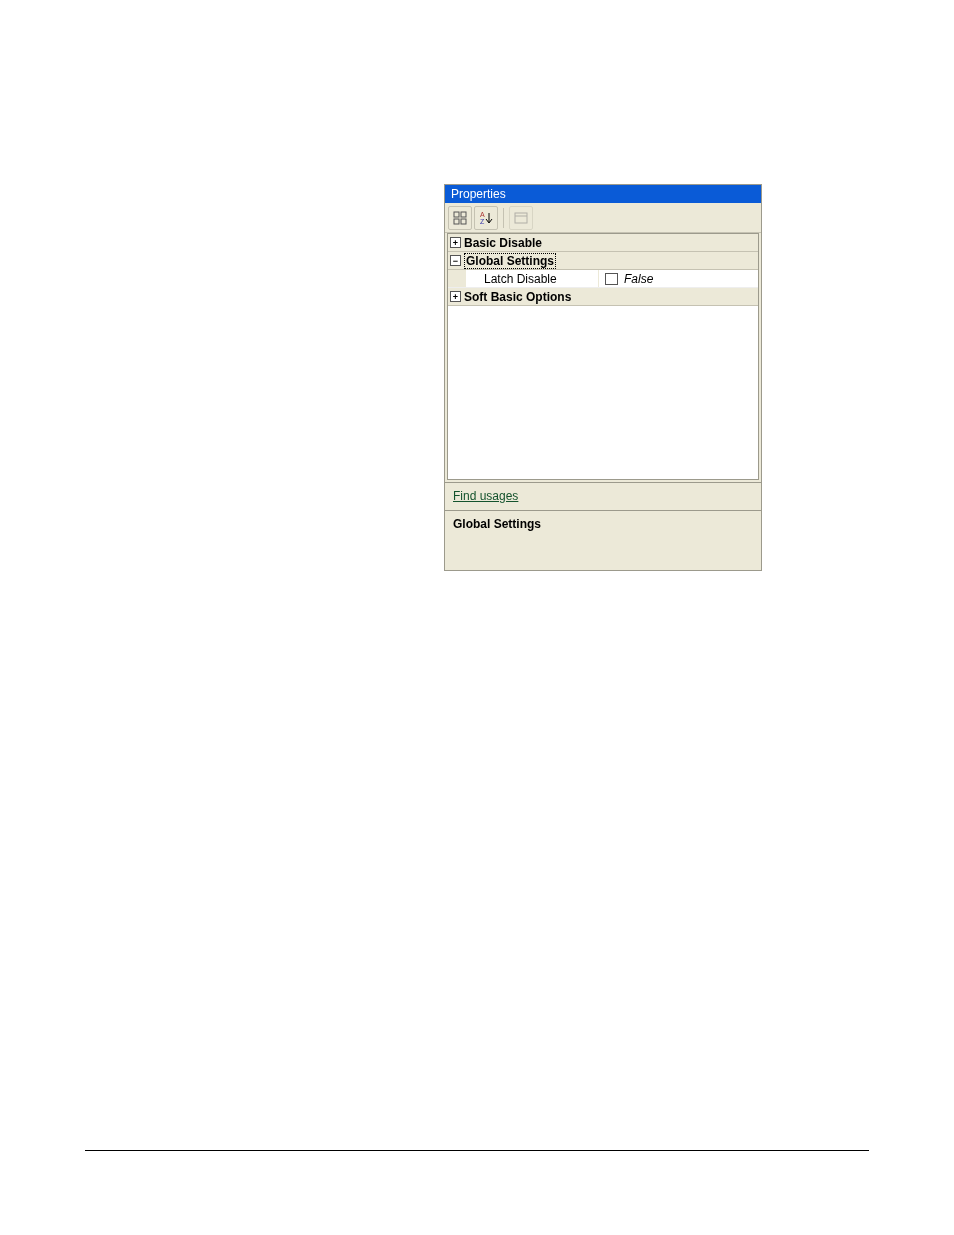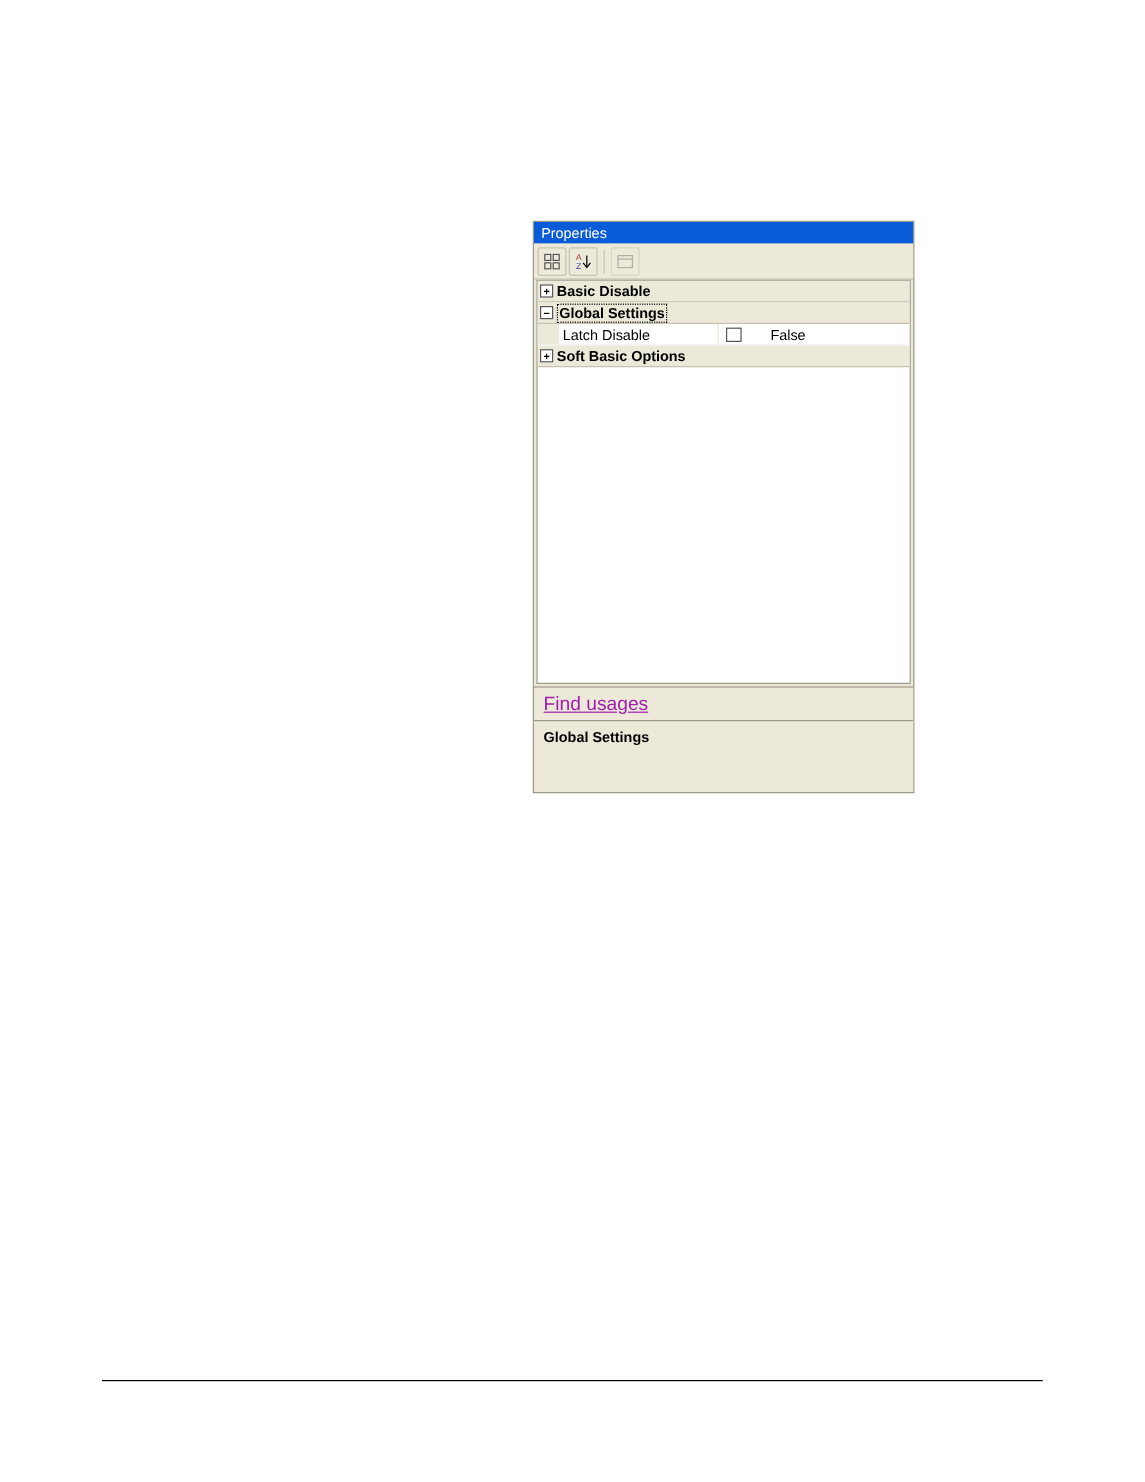--- a/index.html
+++ b/index.html
@@ -9,21 +9,21 @@
       background: #ffffff;
       width: 954px;
       height: 1235px;
       position: relative;
     }
     .panel {
       position: absolute;
       left: 444px;
       top: 184px;
       width: 318px;
-      height: 477px;
+      height: 387px;
       border: 1px solid #9c9a8c;
       background: #ece9d8;
       display: flex;
       flex-direction: column;
     }
     .titlebar {
       background: #0a5bd7;
       color: #ffffff;
       padding: 2px 6px;
       font-size: 12px;
@@ -104,50 +104,51 @@
       align-items: center;
     }
     .prop-indent {
       width: 18px;
       background: #ece9d8;
       height: 100%;
       flex-shrink: 0;
     }
     .prop-name {
       width: 133px;
-      padding-left: 3px;
+      padding-left: 18px;
       height: 100%;
       line-height: 18px;
       border-right: 1px solid #ece9d8;
     }
     .prop-val {
       flex: 1;
       padding-left: 6px;
       display: flex;
       align-items: center;
-      gap: 24px;
+      gap: 6px;
+      font-style: italic;
     }
     .checkbox {
       width: 13px;
       height: 12px;
       border: 1px solid #555;
       background: #fff;
       flex-shrink: 0;
     }
     .link-bar {
       border-top: 1px solid #9c9a8c;
       background: #ece9d8;
       padding: 6px 8px;
       height: 28px;
     }
     .link-bar a {
-      color: #a21caf;
+      color: #14532d;
       text-decoration: underline;
       cursor: pointer;
-      font-size: 16px;
+      font-size: 12px;
     }
     .desc-bar {
       border-top: 1px solid #9c9a8c;
       background: #ece9d8;
       padding: 6px 8px;
       height: 60px;
       font-weight: bold;
       font-size: 12px;
     }
     .footer-line {

